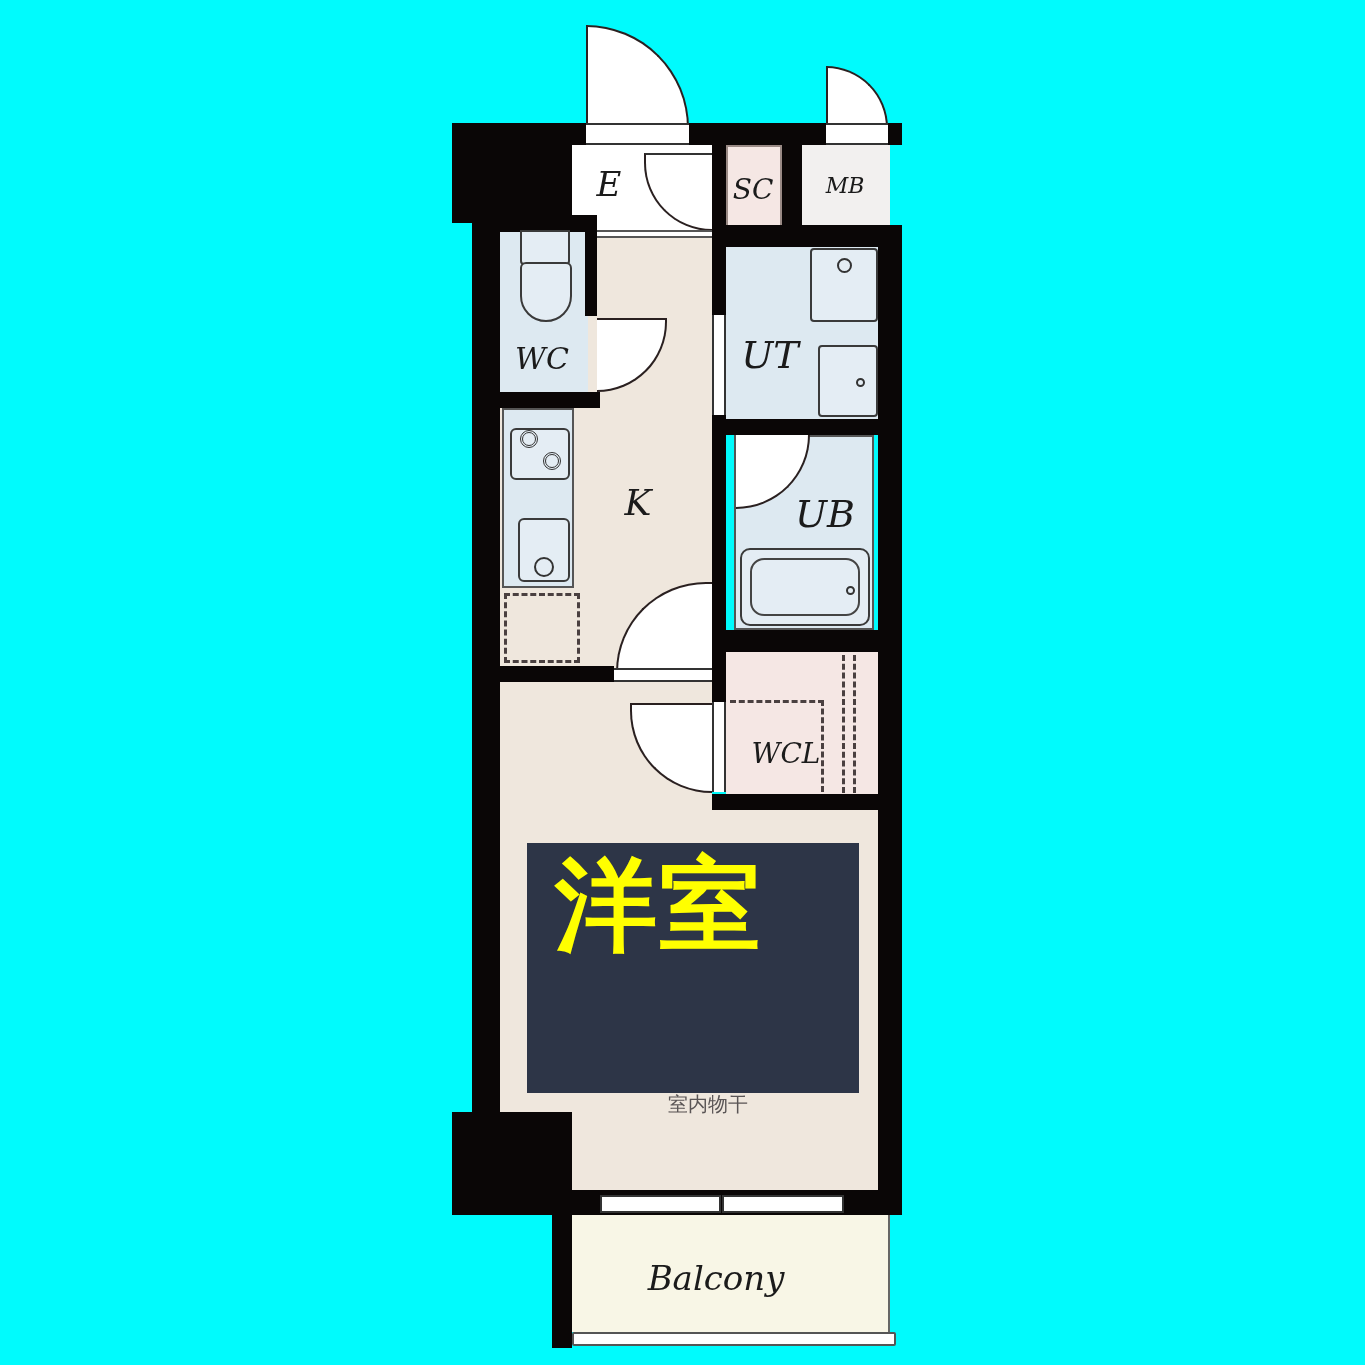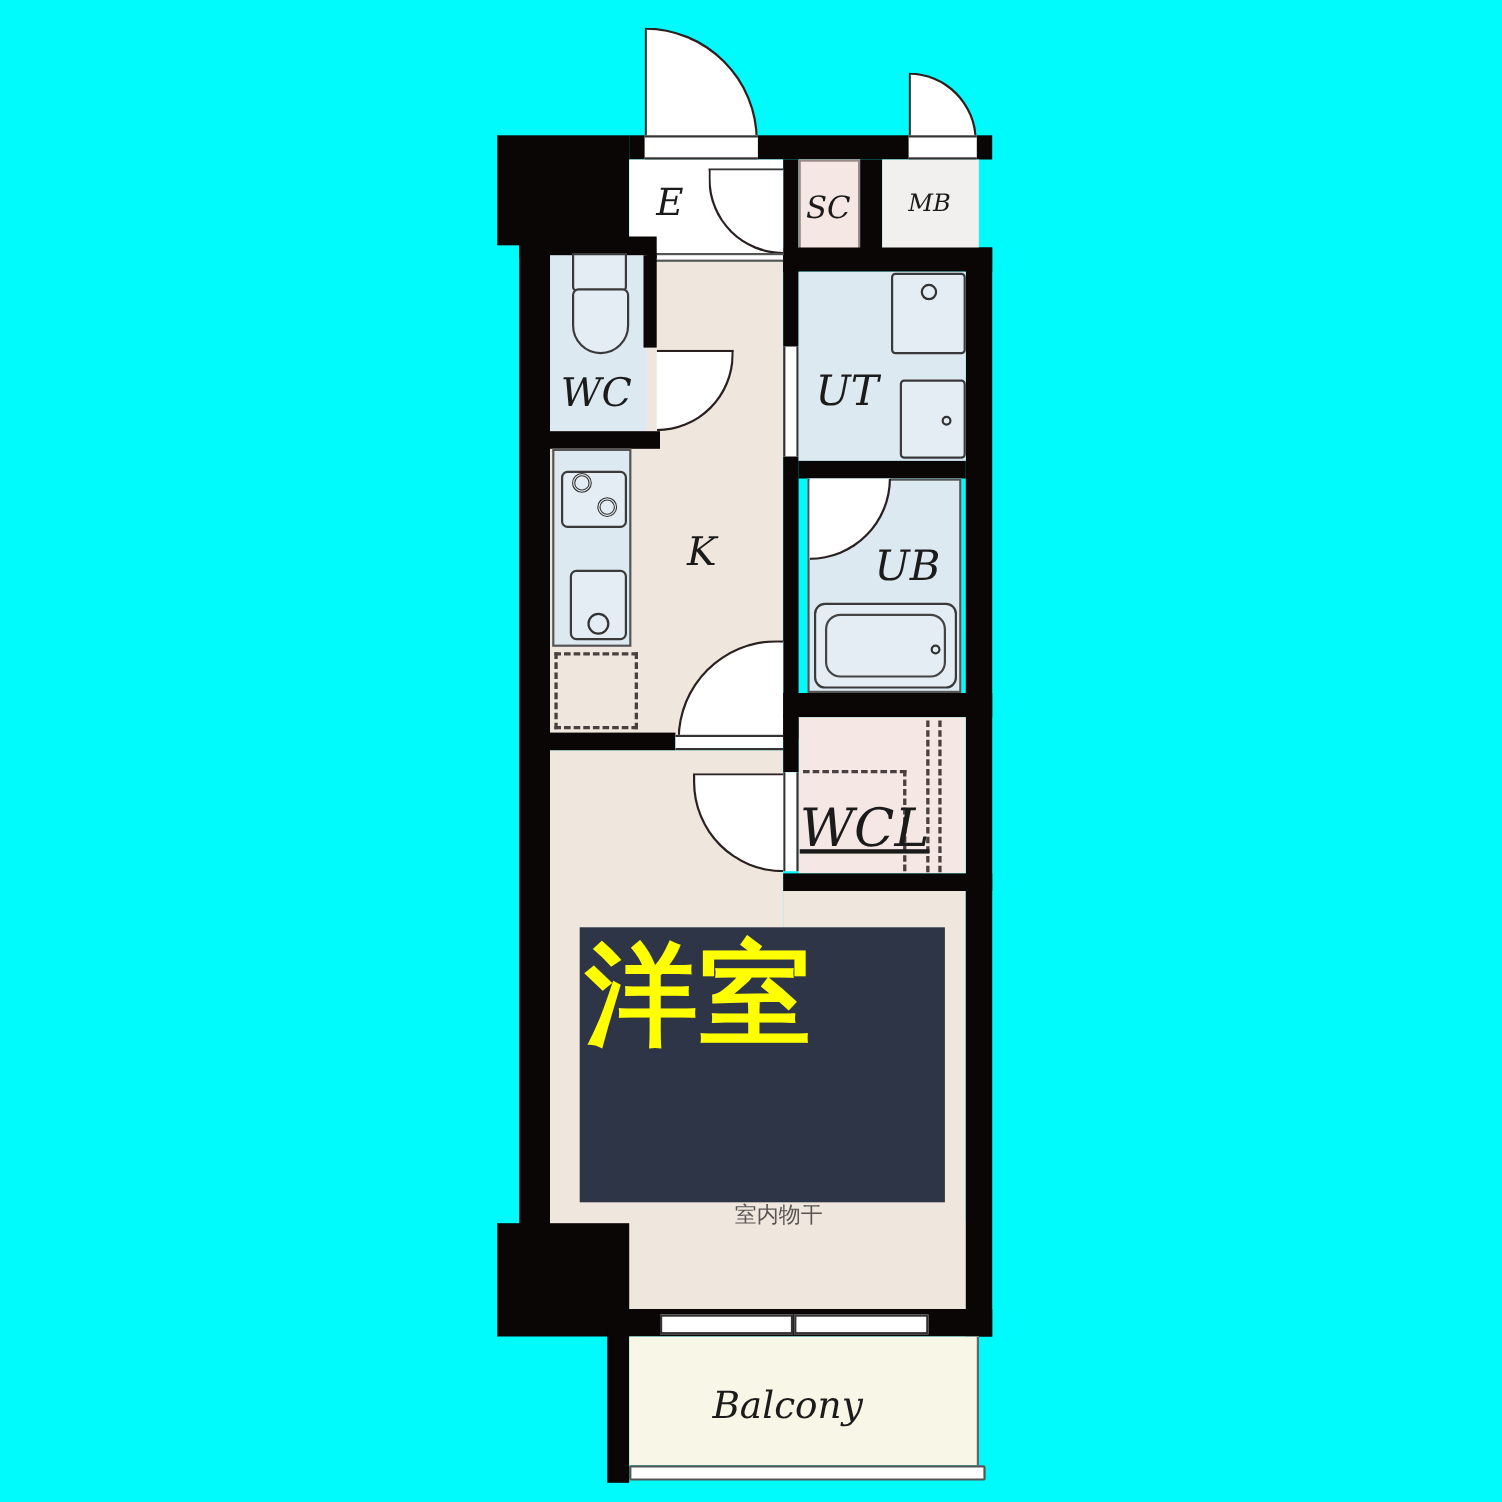--- a/index.html
+++ b/index.html
@@ -24,21 +24,21 @@
   .room-balc  { background: #f8f6e6; }
   .door-arc { position: absolute; box-sizing: border-box; background: #fff; border: 2px solid #2a2020; }
   .fixture { position: absolute; box-sizing: border-box; border: 2px solid #3a3a3a; background: #e4edf4; border-radius: 6px; }
   .dash { position: absolute; box-sizing: border-box; border: 3px dashed #4a4040; }
   .sash { position: absolute; box-sizing: border-box; background: #fff; border: 2px solid #333; }
   #label-box {
     position: absolute; left: 527px; top: 843px; width: 332px; height: 250px;
     background: #2d3547; color: #ffff00;
     font-family: "DejaVu Sans", sans-serif; font-weight: bold;
   }
-  #label-box .l1 { position: absolute; left: 5px; top: 2px; font-size: 102px; line-height: 120px; letter-spacing: 2px; }
+  #label-box .l1 { position: absolute; left: 28px; top: 2px; font-size: 102px; line-height: 120px; letter-spacing: 2px; }
   #label-box .l2 { position: absolute; left: 10px; top: 120px; font-size: 112px; line-height: 128px; }
   #drying { position: absolute; left: 668px; top: 1093px; font-family: "DejaVu Sans", sans-serif; font-size: 20px; color: #5a5555; line-height: 22px; height: 22px; overflow: hidden; }
 </style>
 </head>
 <body>
 
 <div class="abs wall" style="left:452px;top:123px;width:120px;height:100px;"></div>
 <div class="abs wall" style="left:472px;top:215px;width:28px;height:900px;"></div>
 <div class="abs wall" style="left:572px;top:123px;width:330px;height:22px;"></div>
 <div class="abs wall" style="left:878px;top:225px;width:24px;height:990px;"></div>
@@ -66,21 +66,21 @@
 <span class="lbl" style="left:753px;top:189px;font-size:28px;">SC</span>
 <span class="lbl" style="left:845px;top:185px;font-size:22px;">MB</span>
 
 <div class="abs wall" style="left:472px;top:215px;width:125px;height:20px;"></div>
 <div class="abs room-blue" style="left:500px;top:232px;width:88px;height:160px;"></div>
 <div class="abs wall" style="left:585px;top:232px;width:12px;height:84px;"></div>
 <div class="abs wall" style="left:490px;top:392px;width:110px;height:16px;"></div>
 <div class="fixture" style="left:520px;top:230px;width:50px;height:35px;border-radius:0 0 4px 4px;"></div>
 <div class="fixture" style="left:520px;top:262px;width:52px;height:60px;border-radius:6px 6px 26px 26px;"></div>
 <div class="door-arc" style="left:597px;top:318px;width:70px;height:74px;border-radius:0 0 74px 0;border-left:none;"></div>
-<span class="lbl" style="left:542px;top:358px;font-size:36px;">WC</span>
+<span class="lbl" style="left:542px;top:358px;font-size:30px;">WC</span>
 
 <div class="abs room-beige" style="left:500px;top:238px;width:212px;height:432px;z-index:-1;"></div>
 <div class="abs room-blue" style="left:502px;top:408px;width:72px;height:180px;border:2px solid #555;"></div>
 <div class="fixture" style="left:510px;top:428px;width:60px;height:52px;background:#e4edf4;"></div>
 <div class="abs" style="left:520px;top:430px;width:18px;height:18px;border:3px double #333;border-radius:50%;"></div>
 <div class="abs" style="left:543px;top:452px;width:18px;height:18px;border:3px double #333;border-radius:50%;"></div>
 <div class="fixture" style="left:518px;top:518px;width:52px;height:64px;"></div>
 <div class="abs" style="left:534px;top:557px;width:20px;height:20px;border:2px solid #333;border-radius:50%;"></div>
 <div class="dash" style="left:504px;top:593px;width:76px;height:70px;"></div>
 <div class="abs wall" style="left:712px;top:232px;width:14px;height:440px;"></div>
@@ -105,21 +105,21 @@
 <div class="abs" style="left:846px;top:586px;width:9px;height:9px;border:2px solid #333;border-radius:50%;"></div>
 <span class="lbl" style="left:825px;top:514px;font-size:38px;">UB</span>
 <div class="abs wall" style="left:712px;top:630px;width:190px;height:22px;"></div>
 
 <div class="abs room-pink" style="left:726px;top:652px;width:152px;height:142px;"></div>
 <div class="abs wall" style="left:712px;top:650px;width:14px;height:52px;"></div>
 <div class="abs" style="left:712px;top:702px;width:14px;height:90px;background:#fff;border-left:2px solid #333;border-right:2px solid #333;"></div>
 <div class="dash" style="left:730px;top:700px;width:94px;height:92px;border-left:none;border-bottom:none;"></div>
 <div class="dash" style="left:842px;top:655px;width:14px;height:138px;border-top:none;border-bottom:none;"></div>
 <div class="door-arc" style="left:630px;top:703px;width:82px;height:90px;border-radius:0 0 0 90px;border-right:none;"></div>
-<span class="lbl" style="left:786px;top:753px;font-size:48px;text-decoration:underline;">WCL</span>
+<span class="lbl" style="left:786px;top:753px;font-size:28px;">WCL</span>
 <div class="abs wall" style="left:712px;top:794px;width:190px;height:16px;"></div>
 
 <div class="abs room-beige" style="left:500px;top:682px;width:212px;height:508px;z-index:-1;"></div>
 <div class="abs room-beige" style="left:712px;top:810px;width:166px;height:380px;z-index:-1;"></div>
 <div class="abs room-beige" style="left:572px;top:1110px;width:306px;height:80px;z-index:-1;"></div>
 
 <span id="drying">室内物干</span>
 
 <div id="label-box">
   <span class="l1">洋室</span>

